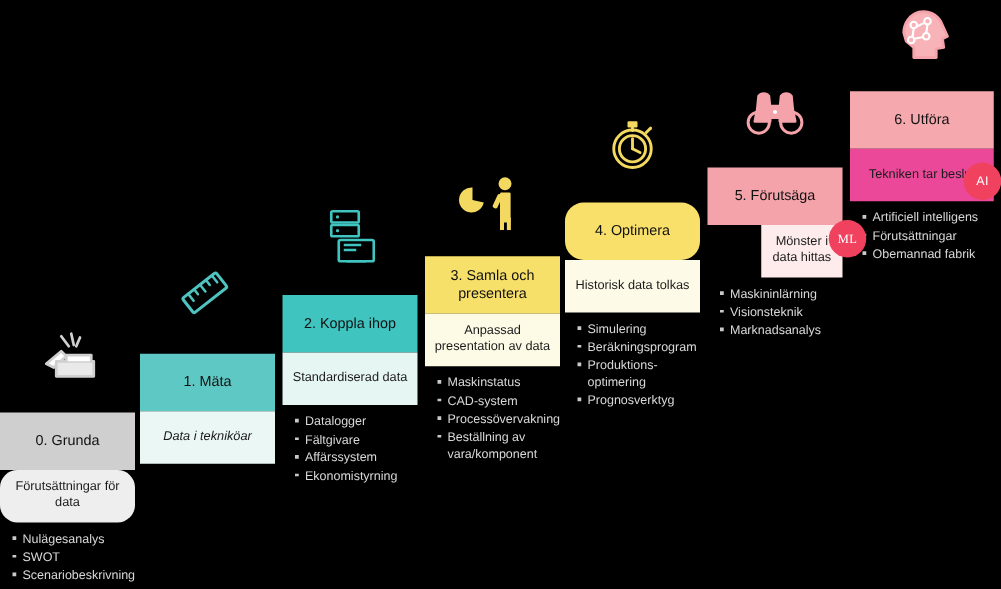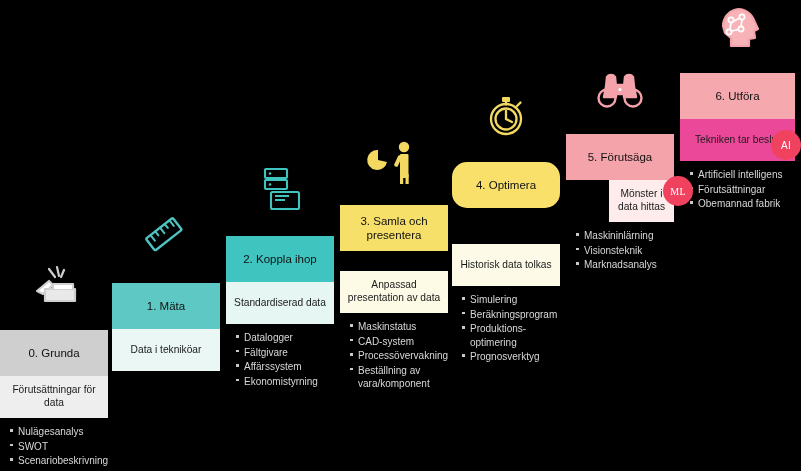--- a/index.html
+++ b/index.html
@@ -71,29 +71,29 @@
   .bullets li::before {
     content: "";
     position: absolute;
     left: 0; top: 4px;
     width: 2.5px; height: 2.5px;
     background: #c9c9c9;
   }
 
   
   .s0 .head { background: #cfcfcf; }
-  .s0 .desc { background: #eeeeee; }
+  .s0 .desc { background: #eeeeee; border-radius: 14px; }
   .s1 .head { background: #5ec8c4; }
-  .s1 .desc { background: #eaf7f4; }
+  .s1 .desc { background: #eaf7f4; font-style: italic; }
   .s2 .head { background: #3fc4c0; }
   .s2 .desc { background: #e6f6f2; }
   .s3 .head { background: #f7e06a; }
-  .s3 .desc { background: #fdfae6; margin-top: 20px; }
+  .s3 .desc { background: #fdfae6; }
   .s4 .head { background: #f9e06a; border-radius: 15px; }
-  .s4 .desc { background: #fdfbe8; margin-top: 36px; }
+  .s4 .desc { background: #fdfbe8; }
   .s5 .head { background: #f5a3aa; }
   .s5 .desc { background: #fdeceb; margin-left: 43px; }
   .s6 .head { background: #f5a9af; }
   .s6 .desc { background: #ec4899; }
 
   
   .badge {
     position: absolute;
     border-radius: 50%;
     background: #f0425f;

